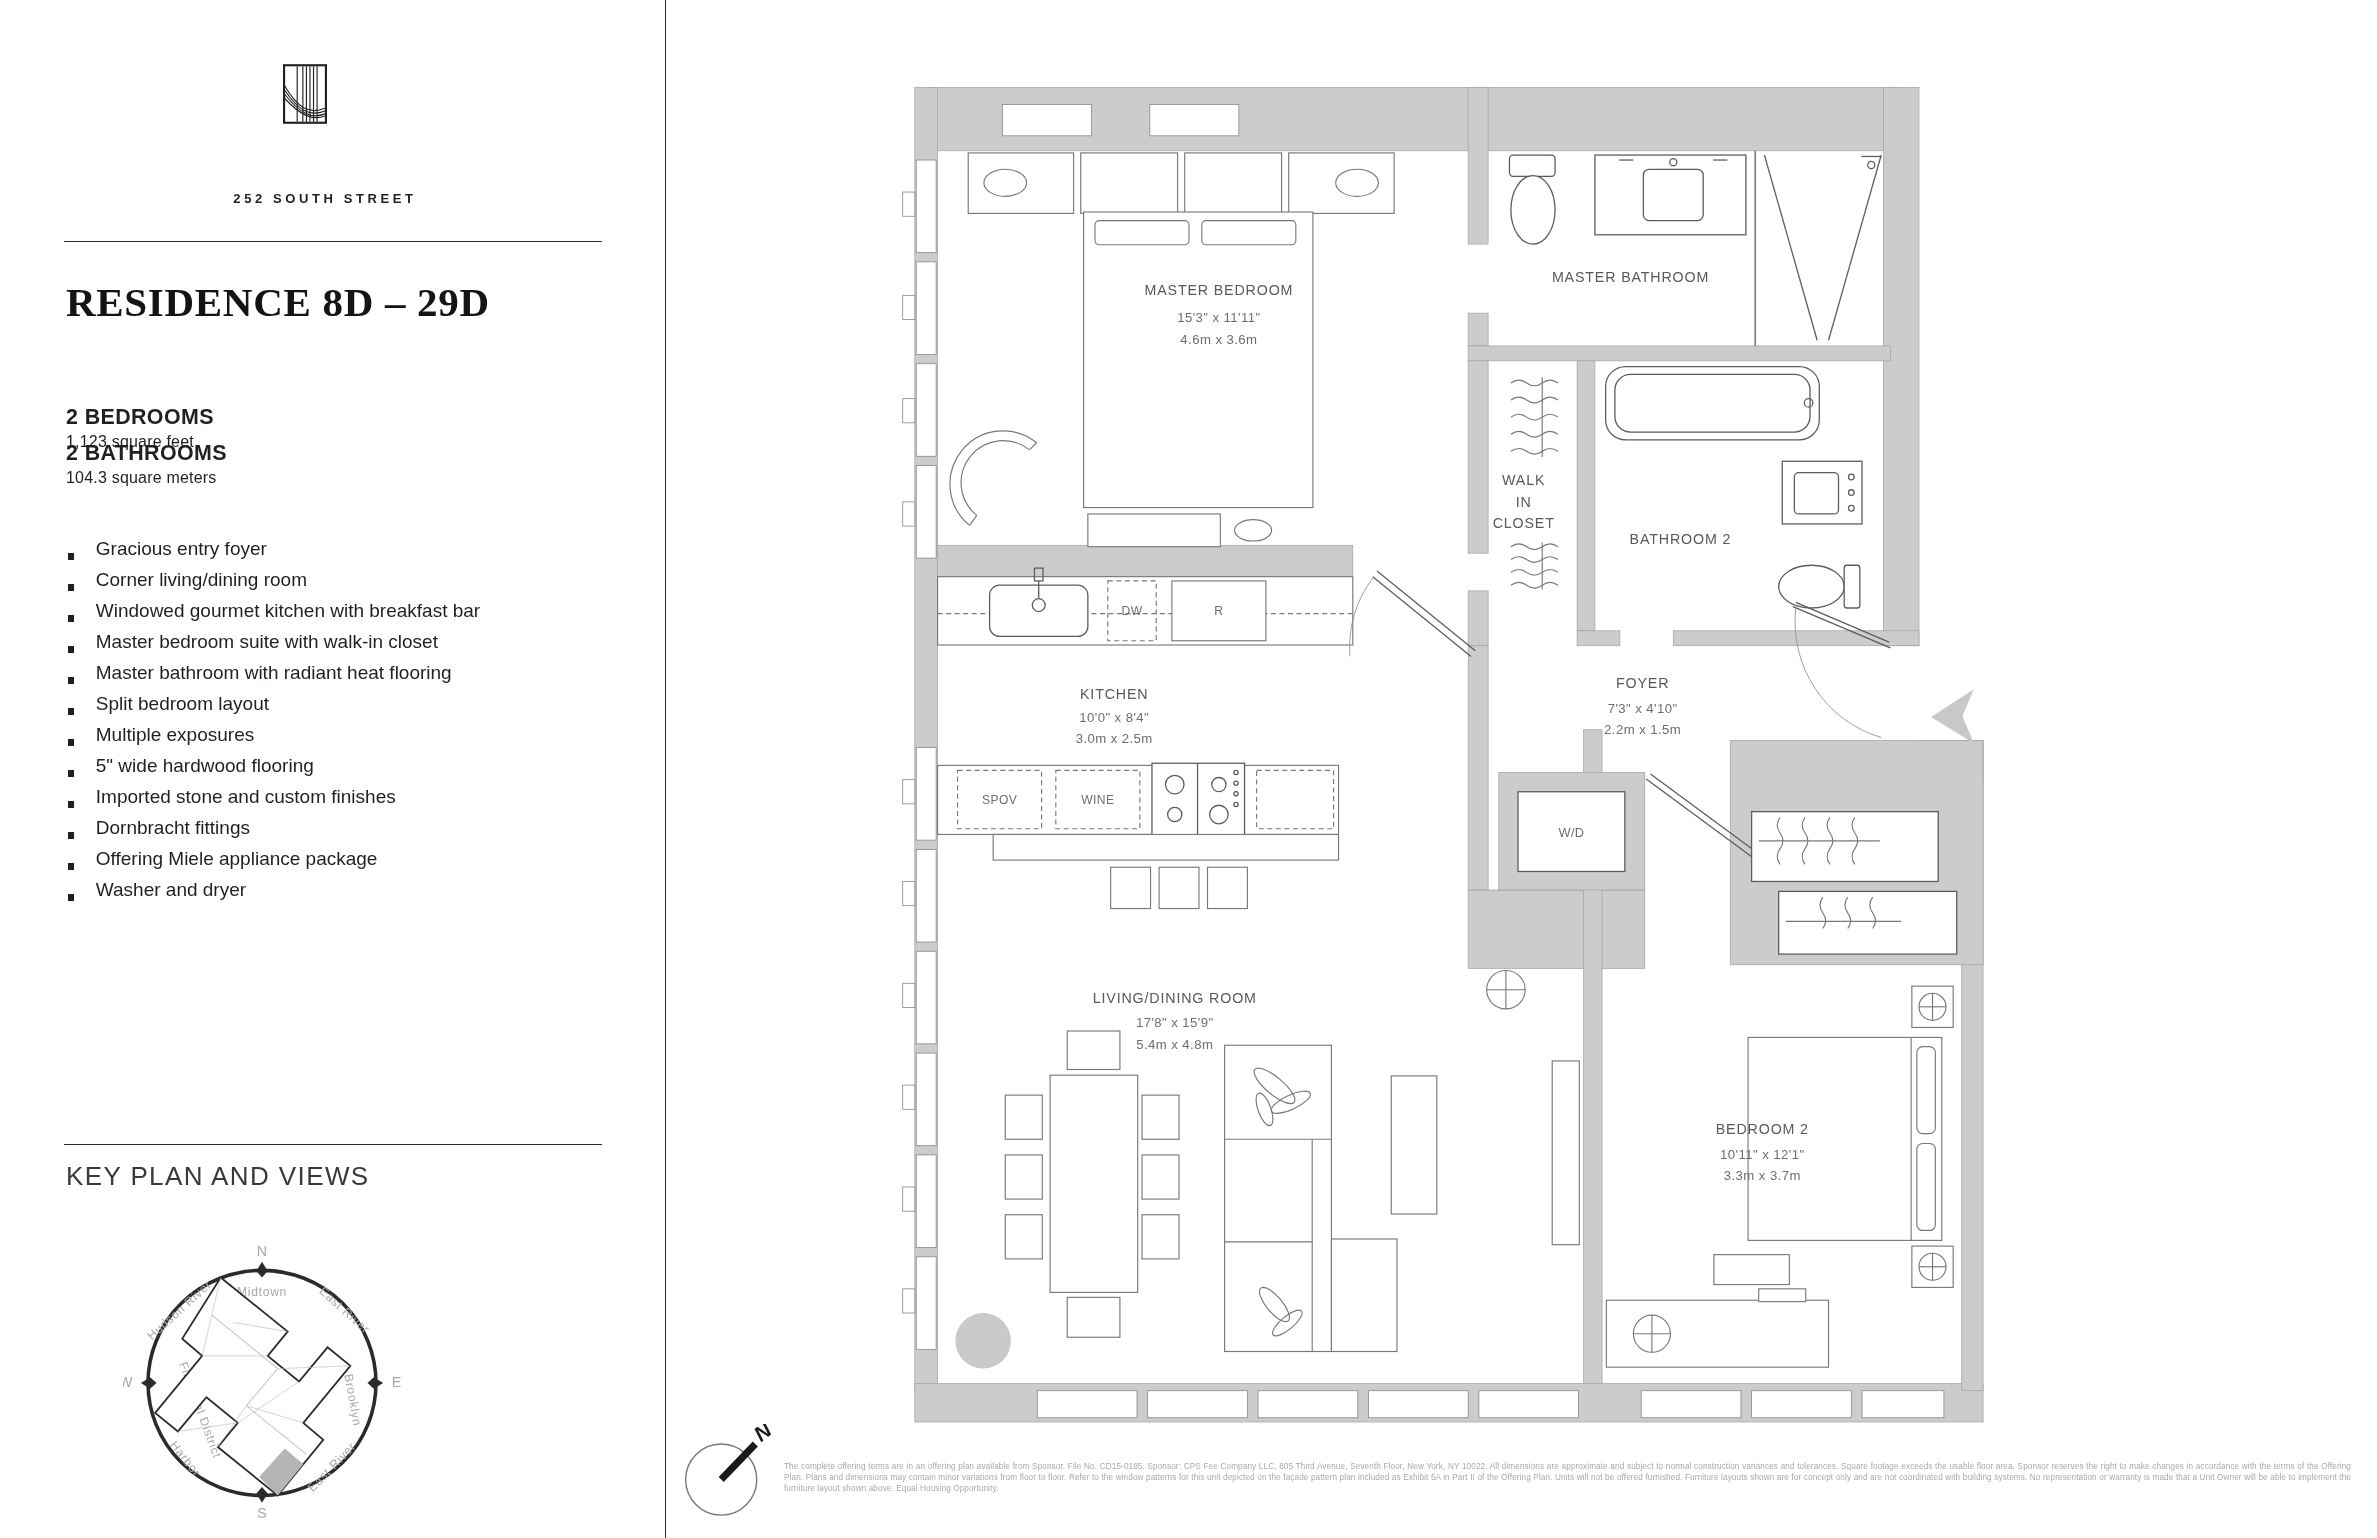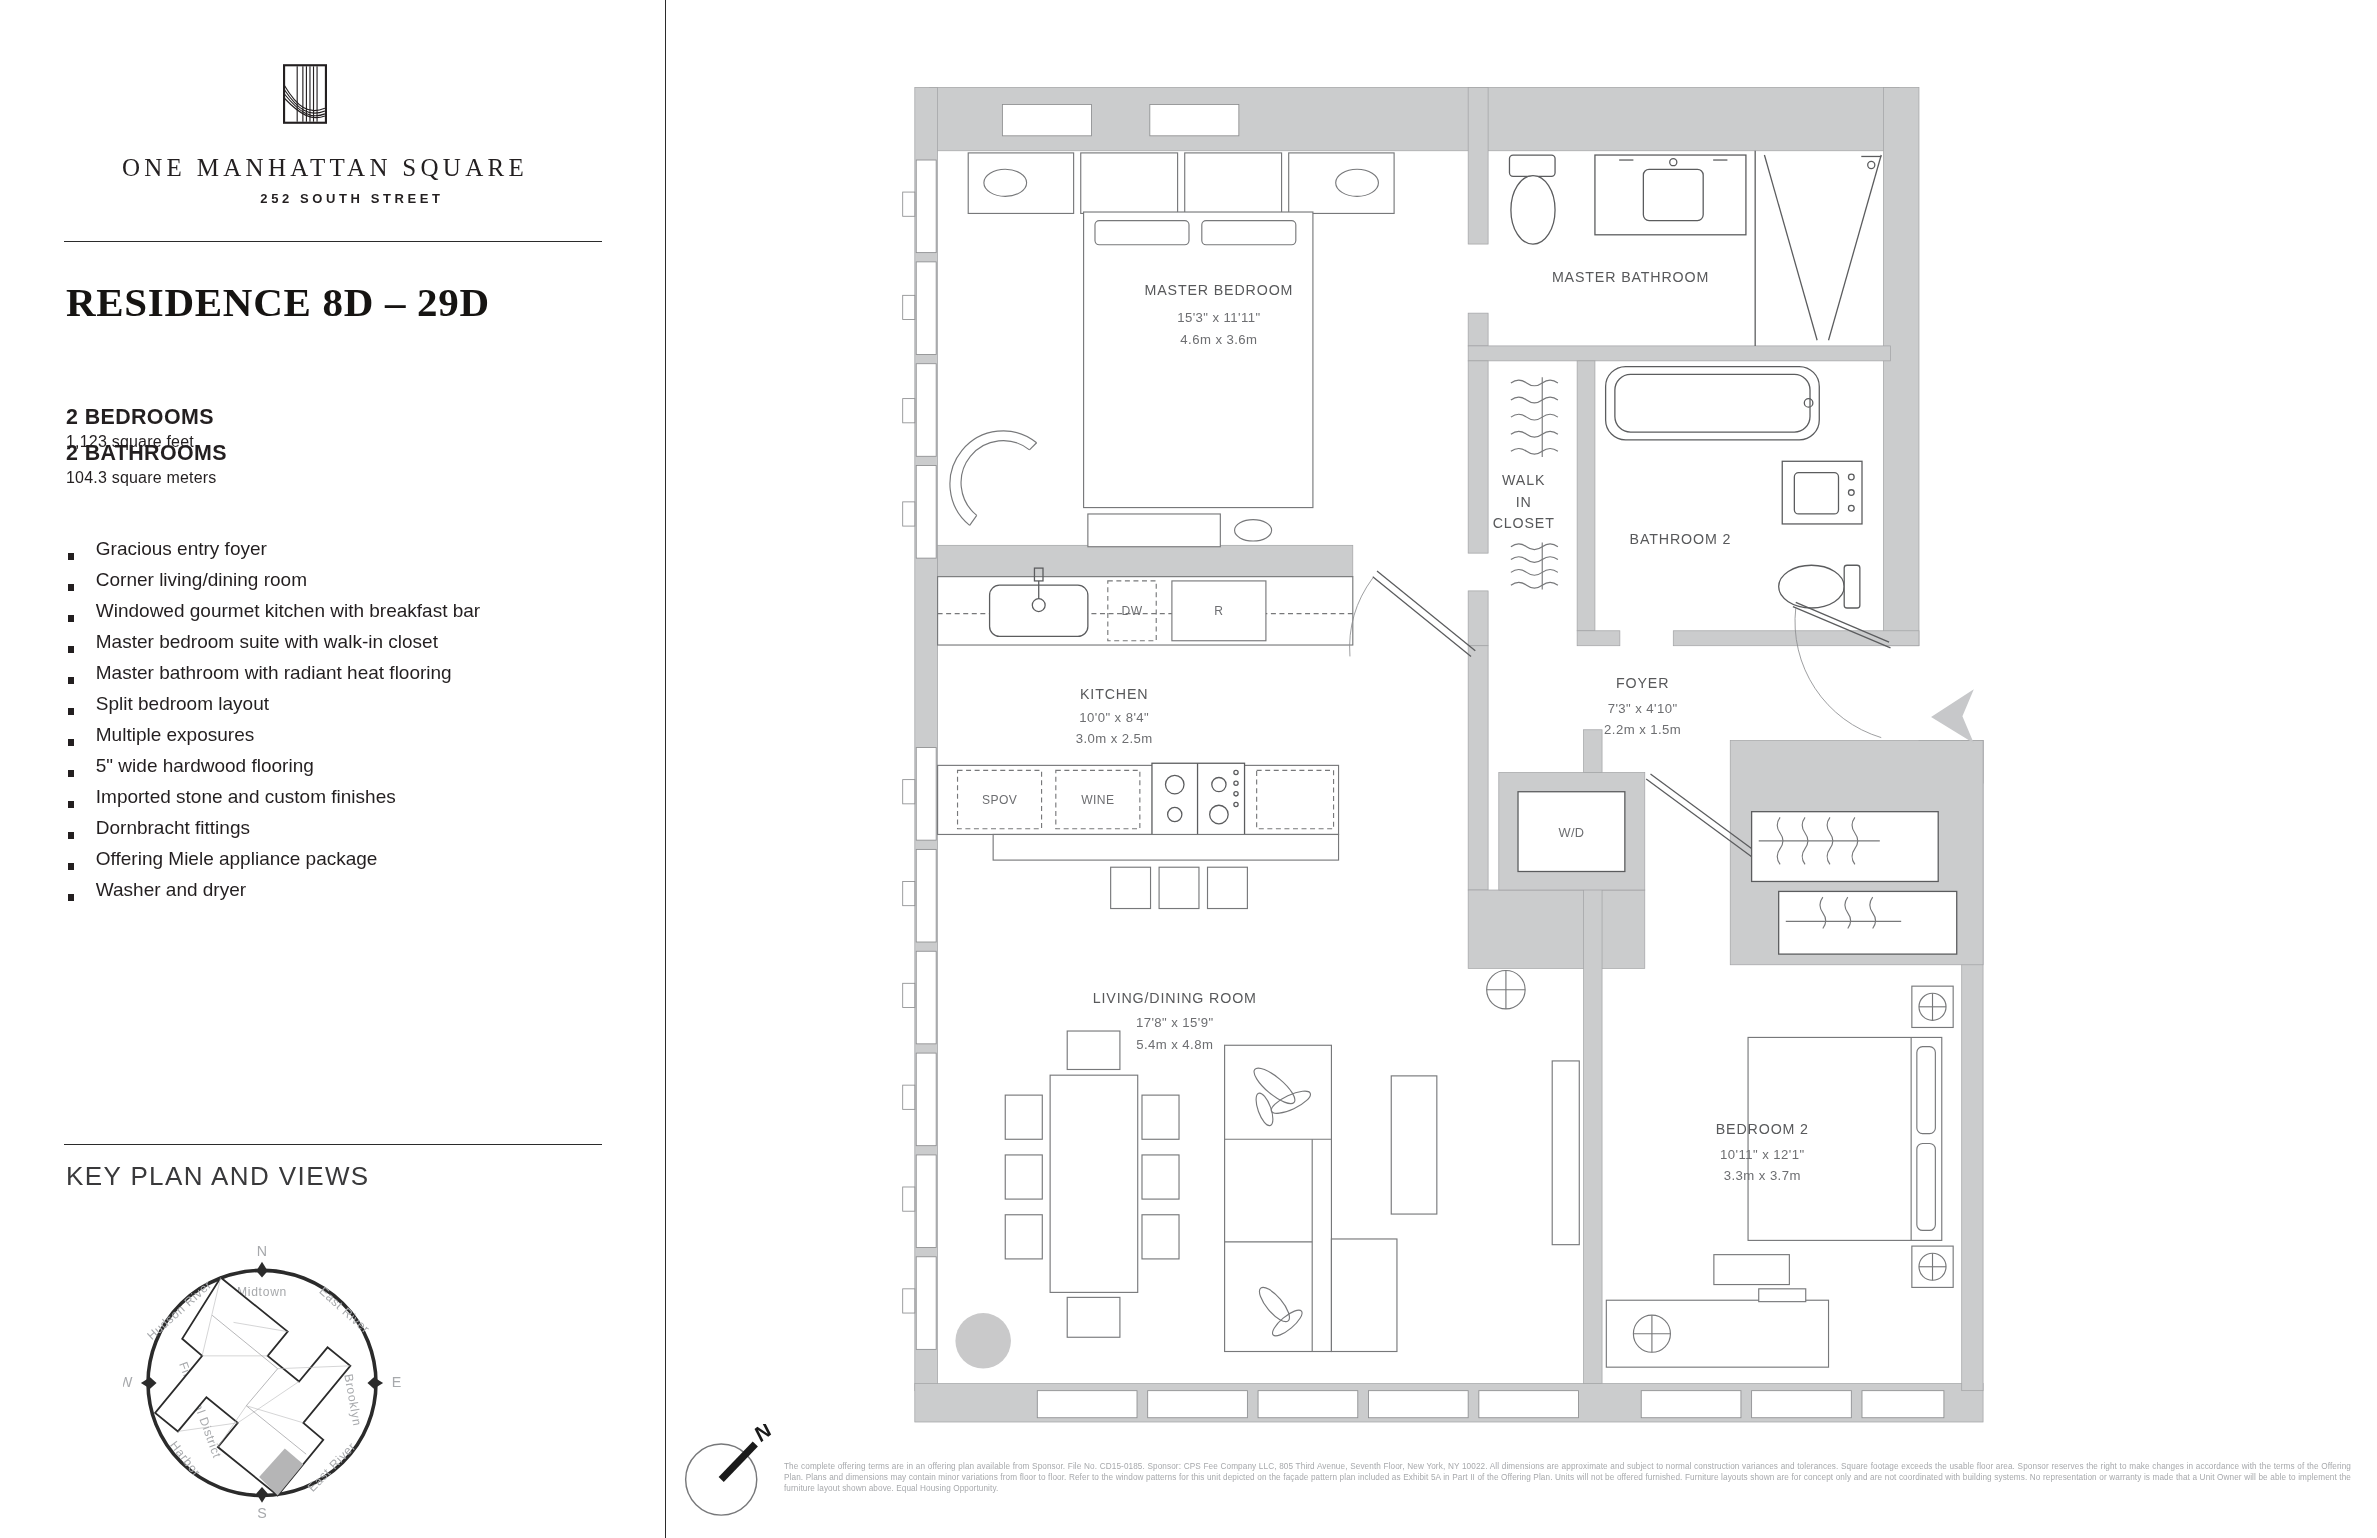--- a/index.html
+++ b/index.html
@@ -1,21 +1,21 @@
 <!DOCTYPE html>
 <html style="font-size:11.4px"><head>
 <meta charset="utf-8">
 <style>
   html,body{margin:0;padding:0;background:#ffffff;}
   body{width:2377px;height:1538px;position:relative;font-family:"Liberation Sans",sans-serif;color:#231f20;overflow:hidden;}
   .abs{position:absolute;}
   .vline{position:absolute;left:665px;top:0;width:1.4px;height:1538px;background:#2b2b2b;}
   .hrule{position:absolute;left:64px;width:538px;height:1.4px;background:#2b2b2b;}
   .logo-word{position:absolute;left:0;top:154px;width:650px;text-align:center;font-family:"Liberation Serif",serif;font-size:25px;letter-spacing:4.3px;color:#231f20;}
-  .logo-addr{position:absolute;left:0;top:191px;width:650px;text-align:center;font-size:13px;font-weight:700;letter-spacing:3.6px;color:#231f20;padding-left:27px;}
+  .logo-addr{position:absolute;left:0;top:191px;width:650px;text-align:center;font-size:13px;font-weight:700;letter-spacing:3.6px;color:#231f20;}
   .res-title{position:absolute;left:66px;top:278px;font-family:"Liberation Serif",serif;font-weight:700;font-size:41px;letter-spacing:0.7px;color:#161412;}
   .bedbath{position:absolute;left:66px;top:353px;font-size:21.4px;font-weight:700;line-height:36px;letter-spacing:0.4px;margin-top:46px;}
   .areas{position:absolute;left:66px;top:424px;font-size:16px;font-weight:400;line-height:36px;letter-spacing:0.2px;}
   .features{position:absolute;left:68px;top:533px;font-size:19px;line-height:31px;}
   .feat-row{display:flex;align-items:flex-end;}
   .sq{width:6.4px;height:6.4px;background:#231f20;margin-right:21.4px;flex:0 0 auto;position:relative;top:-4.3px;}
   .keyplan-title{position:absolute;left:66px;top:1161px;font-size:26px;letter-spacing:1.4px;color:#39393b;}
   .legal{position:absolute;left:784px;top:1461px;width:1567px;font-size:8.2px;line-height:11px;color:#a7a9ac;text-align:justify;letter-spacing:0.1px;}
   svg text{font-family:"Liberation Sans",sans-serif;}
   .rname{font-size:20px;fill:#58595b;letter-spacing:1.2px;}
@@ -44,21 +44,20 @@
     <line x1="33" y1="3" x2="33" y2="81" stroke="#231f20" stroke-width="1.6"></line>
     <line x1="38" y1="3" x2="38" y2="81" stroke="#231f20" stroke-width="1.6"></line>
     <line x1="43" y1="3" x2="43" y2="81" stroke="#231f20" stroke-width="1.6"></line>
     <line x1="48" y1="3" x2="48" y2="81" stroke="#231f20" stroke-width="1.6"></line>
     <path d="M2,30 C 20,60 36,72 59,62" fill="none" stroke="#231f20" stroke-width="1.6"></path>
     <path d="M2,36 C 21,64 37,75 59,66" fill="none" stroke="#231f20" stroke-width="1.6"></path>
     <path d="M2,42 C 23,68 39,78 59,70" fill="none" stroke="#231f20" stroke-width="1.6"></path>
     <path d="M2,48 C 25,72 41,80 59,73" fill="none" stroke="#231f20" stroke-width="1.6"></path>
   </svg>
 
-  <div class="logo-word">ONE MANHATTAN SQUARE</div>
   <div class="logo-addr">252 SOUTH STREET</div>
 
   <div class="hrule" style="top:241px;"></div>
 
   <div class="res-title">RESIDENCE 8D – 29D</div>
 
   <div class="bedbath">
     <div>2 BEDROOMS</div>
     <div>2 BATHROOMS</div>
   </div>

